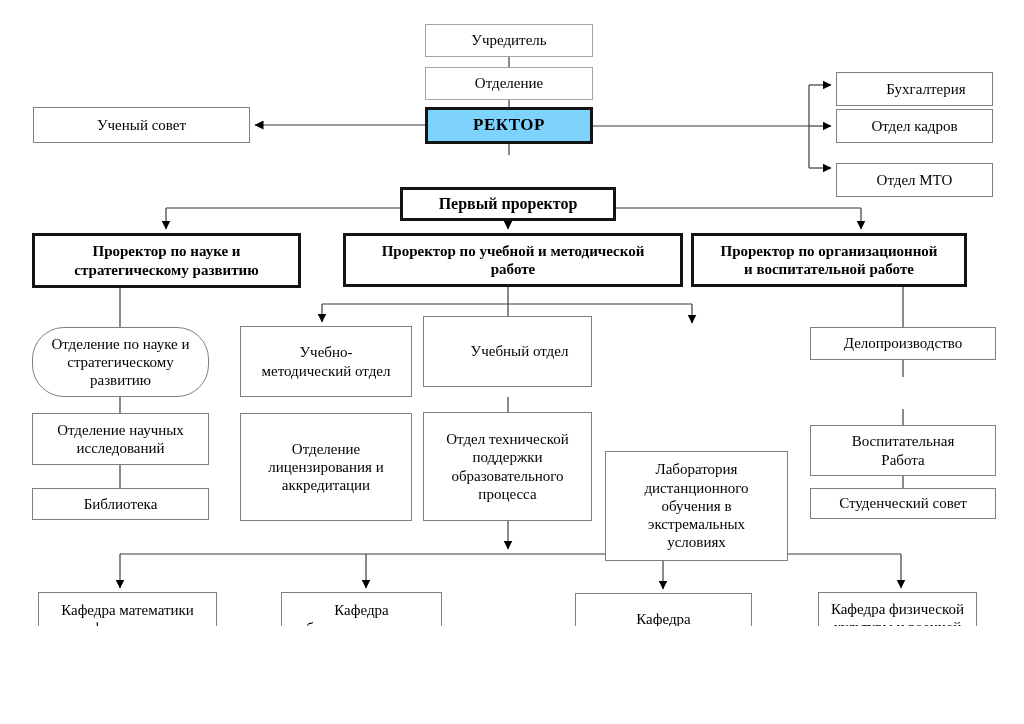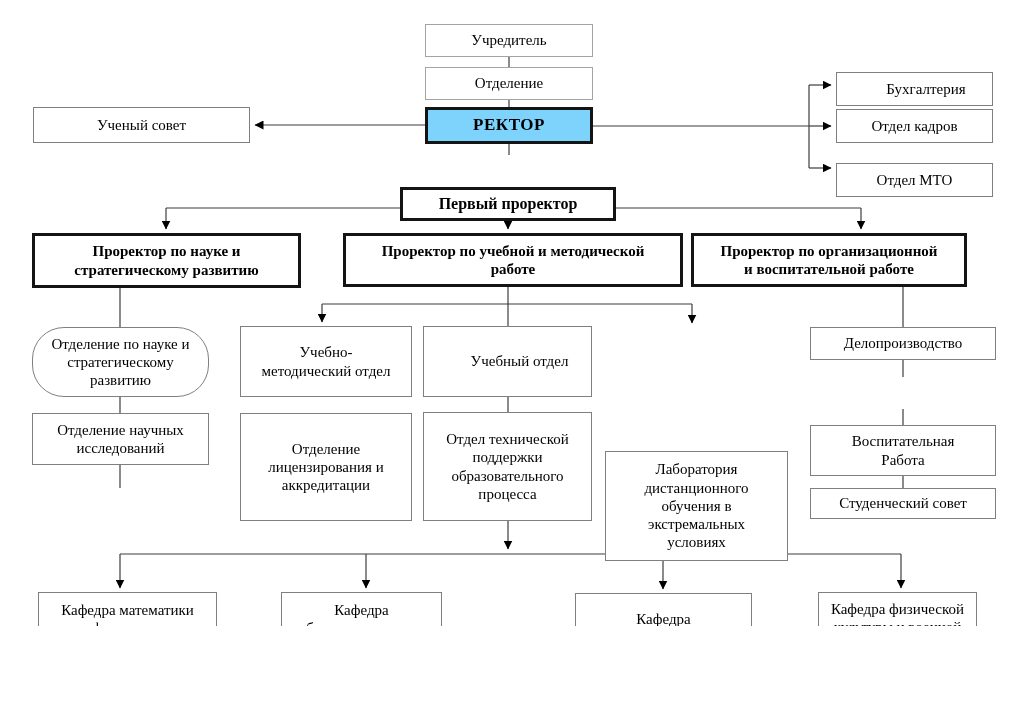--- a/index.html
+++ b/index.html
@@ -102,24 +102,25 @@
   <div class="box bold" style="left:343px;top:233px;width:340px;height:54px;">Проректор по учебной и методической
 работе</div>
   <div class="box bold" style="left:691px;top:233px;width:276px;height:54px;">Проректор по организационной
 и воспитательной работе</div>
 
   <div class="box" style="left:32px;top:327px;width:177px;height:70px;border-radius:32px;">Отделение по науке и
 стратегическому
 развитию</div>
   <div class="box" style="left:32px;top:413px;width:177px;height:52px;">Отделение научных
 исследований</div>
+  <div class="box" style="left:32px;top:488px;width:177px;height:32px;">Библиотека</div>
 
   <div class="box" style="left:240px;top:326px;width:172px;height:71px;">Учебно-
 методический отдел</div>
-  <div class="box" style="left:423px;top:326px;width:169px;height:71px;padding-left:28px;">Учебный отдел</div>
+  <div class="box" style="left:423px;top:316px;width:169px;height:71px;padding-left:28px;">Учебный отдел</div>
 
   <div class="box" style="left:240px;top:413px;width:172px;height:108px;">Отделение
 лицензирования и
 аккредитации</div>
   <div class="box" style="left:423px;top:412px;width:169px;height:109px;">Отдел технической
 поддержки
 образовательного
 процесса</div>
   <div class="box" style="left:605px;top:411px;width:183px;height:110px;margin-top:40px;">Лаборатория
 дистанционного

